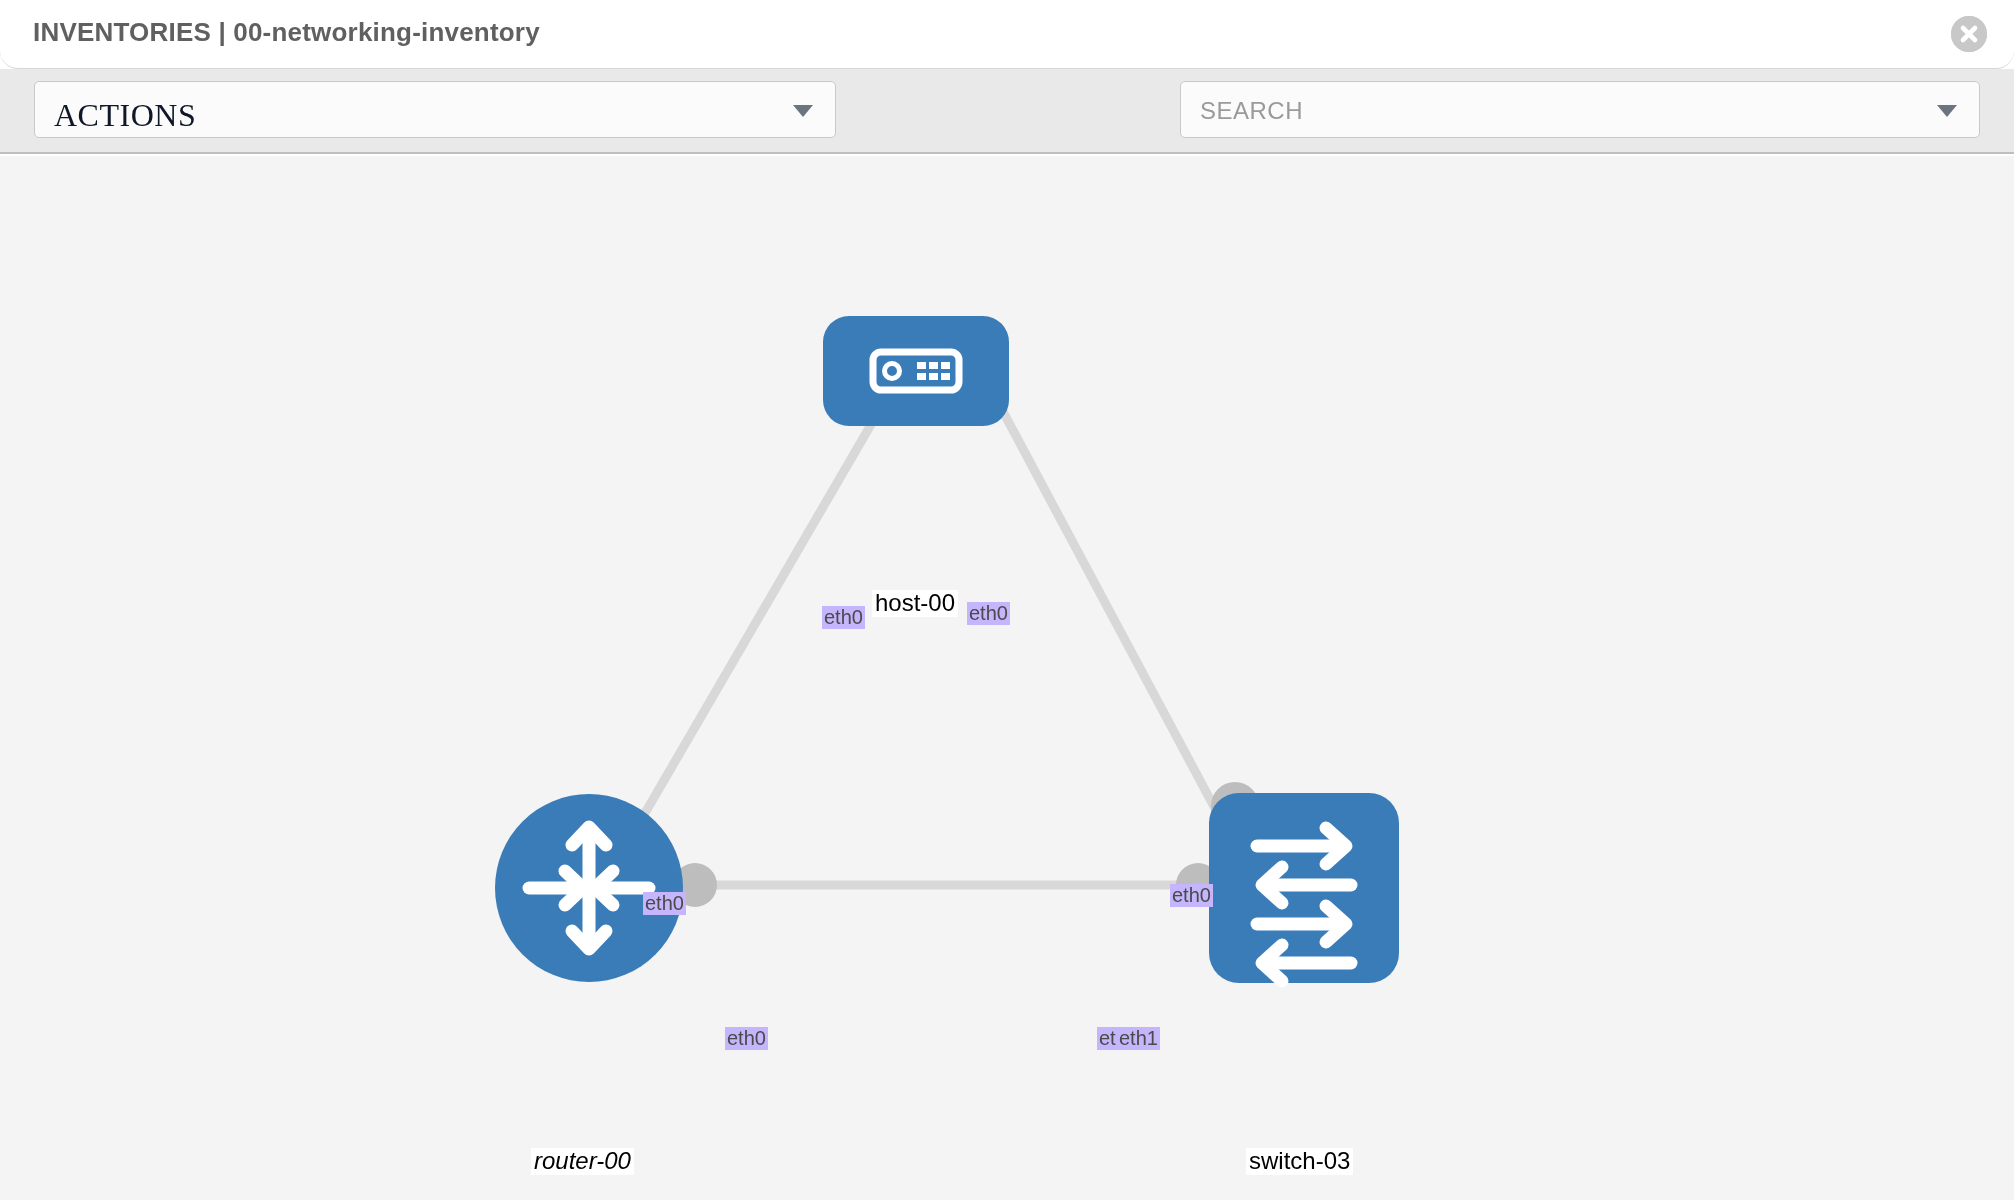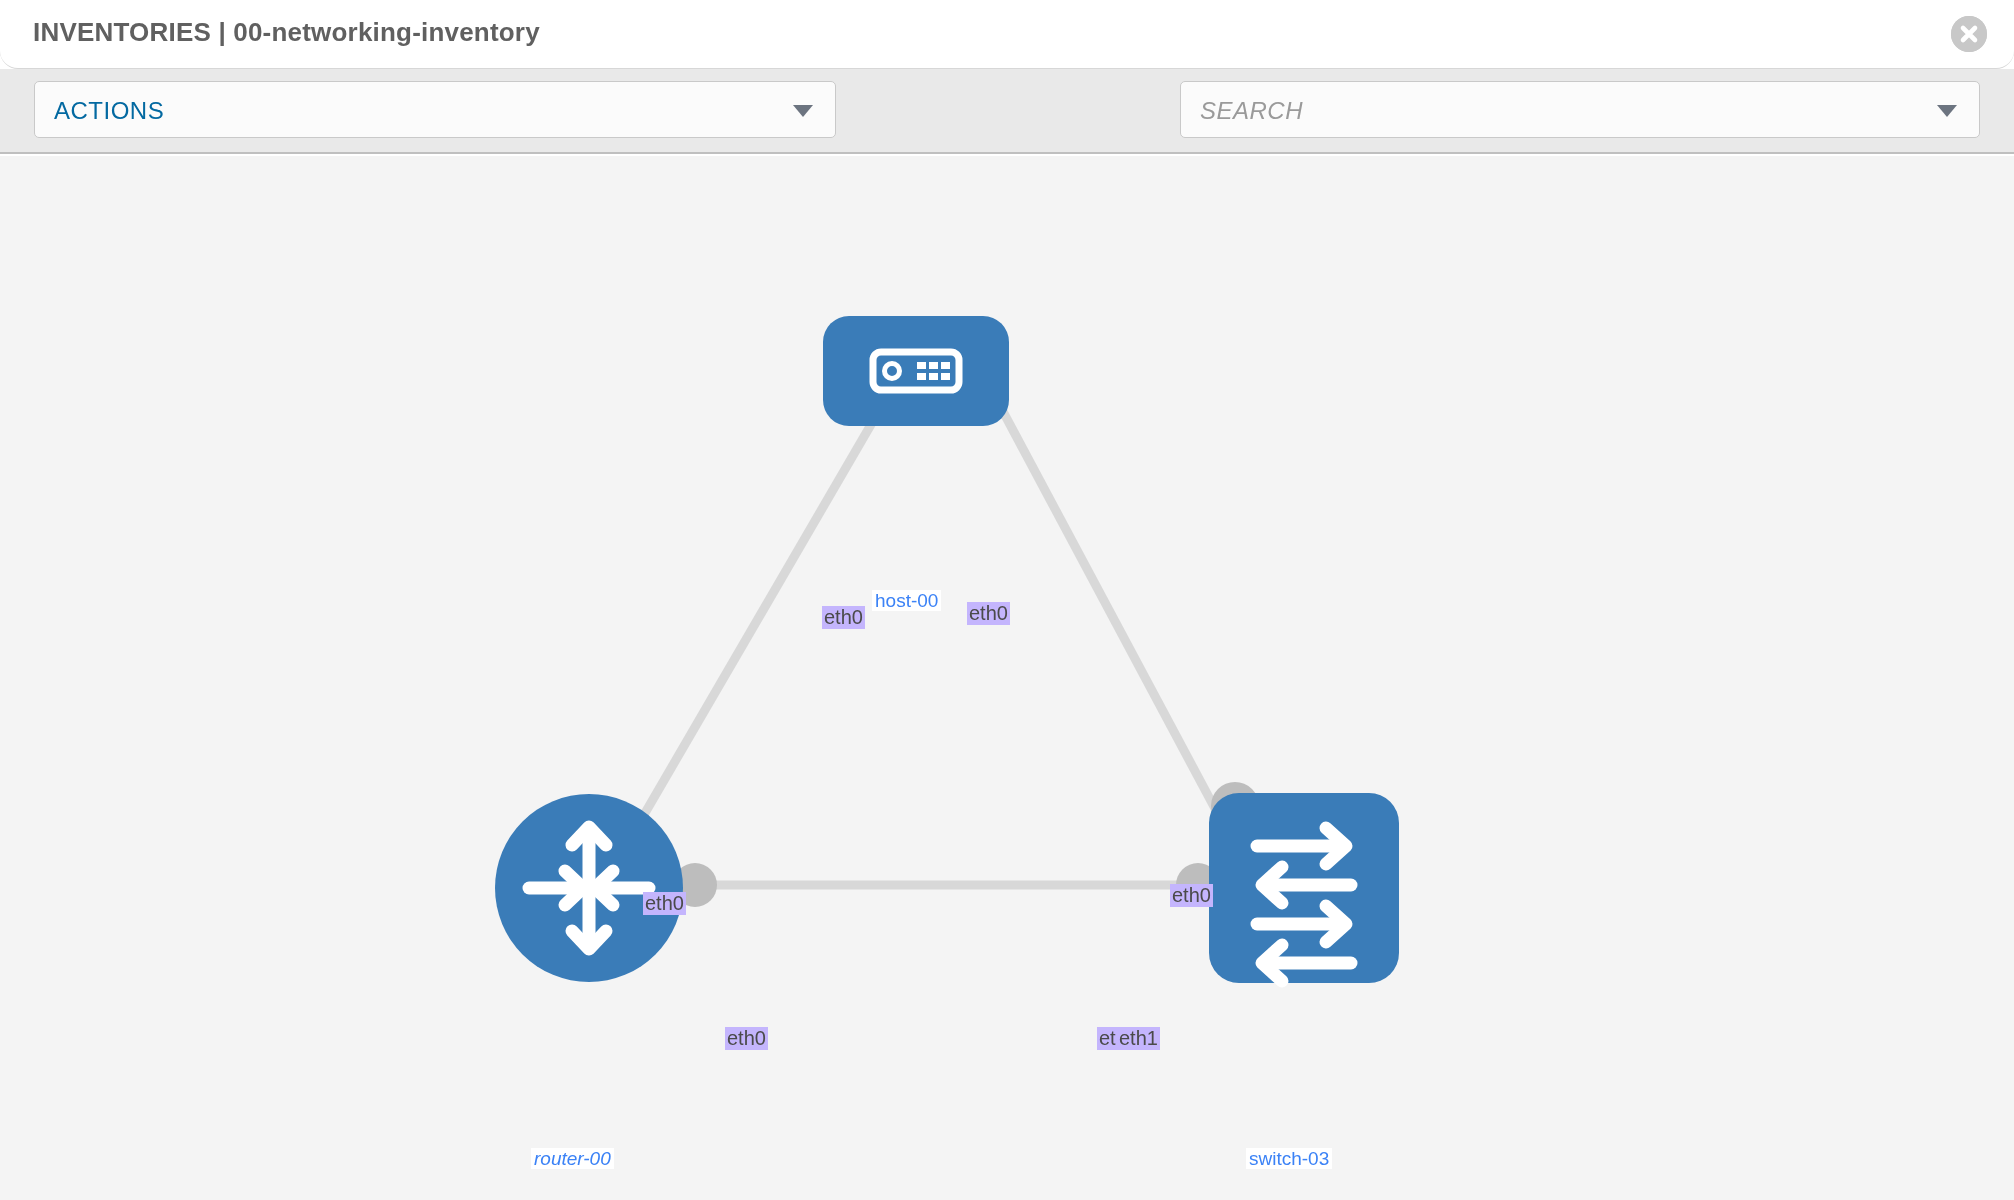--- a/index.html
+++ b/index.html
@@ -51,23 +51,24 @@
     position: absolute;
     left: 34px; top: 12px;
     width: 802px; height: 57px;
     background: #fbfbfb;
     border: 1px solid #c9c9c9;
     border-radius: 5px;
   }
   .actions-label {
     position: absolute;
     left: 19px; top: 15px;
-    font-size: 24px;
-    color: #0369a1;
+    font-size: 32px;
+    color: #0f172a;
     letter-spacing: .5px;
+    font-family: Liberation Serif, serif;
   }
   .caret {
     position: absolute;
     width: 0; height: 0;
     border-left: 10px solid transparent;
     border-right: 10px solid transparent;
     border-top: 12px solid #6c7480;
   }
   .actions-caret { right: 22px; top: 23px; }
 
@@ -80,21 +81,20 @@
   .wrench-icon { left: 1038px; }
   .key-icon { left: 1115px; }
 
   .search-box {
     position: absolute;
     left: 1180px; top: 12px;
     width: 800px; height: 57px;
     background: #fbfbfb;
     border: 1px solid #c9c9c9;
     border-radius: 5px;
-    font-style: italic;
   }
   .search-label {
     position: absolute;
     left: 19px; top: 15px;
     font-size: 24px;
     color: #9a9a9a;
     letter-spacing: .5px;
   }
   .search-caret { right: 22px; top: 23px; }
 
@@ -104,22 +104,22 @@
     left: 0; top: 156px;
     width: 2014px; height: 1044px;
     background: #f4f4f4;
     overflow: hidden;
   }
   .topo-svg { position:absolute; left:0; top:0; }
 
   
   .node-label {
     position: absolute;
-    font-size: 19px;
-    color: #3b82f6;
+    font-size: 24px;
+    color: #000000;
     background: #ffffff;
     white-space: nowrap;
     padding: 0 3px;
     line-height: 1.12;
   }
   
   .iface-label {
     position: absolute;
     font-size: 20px;
     color: #4a4a4a;

